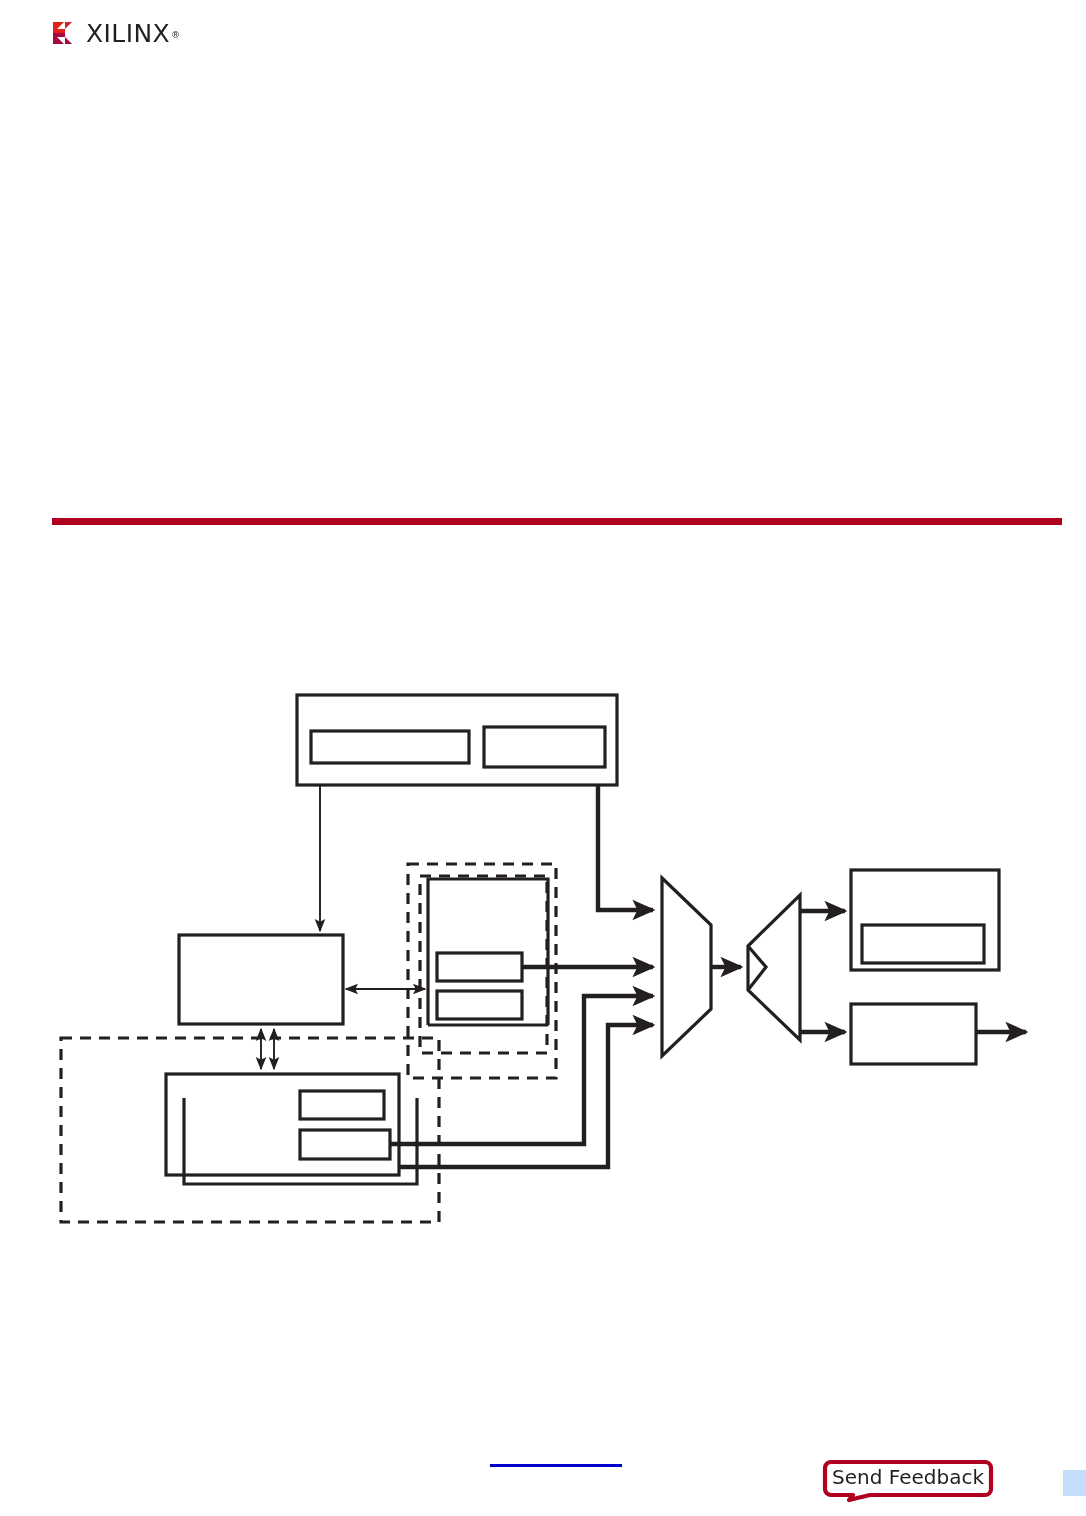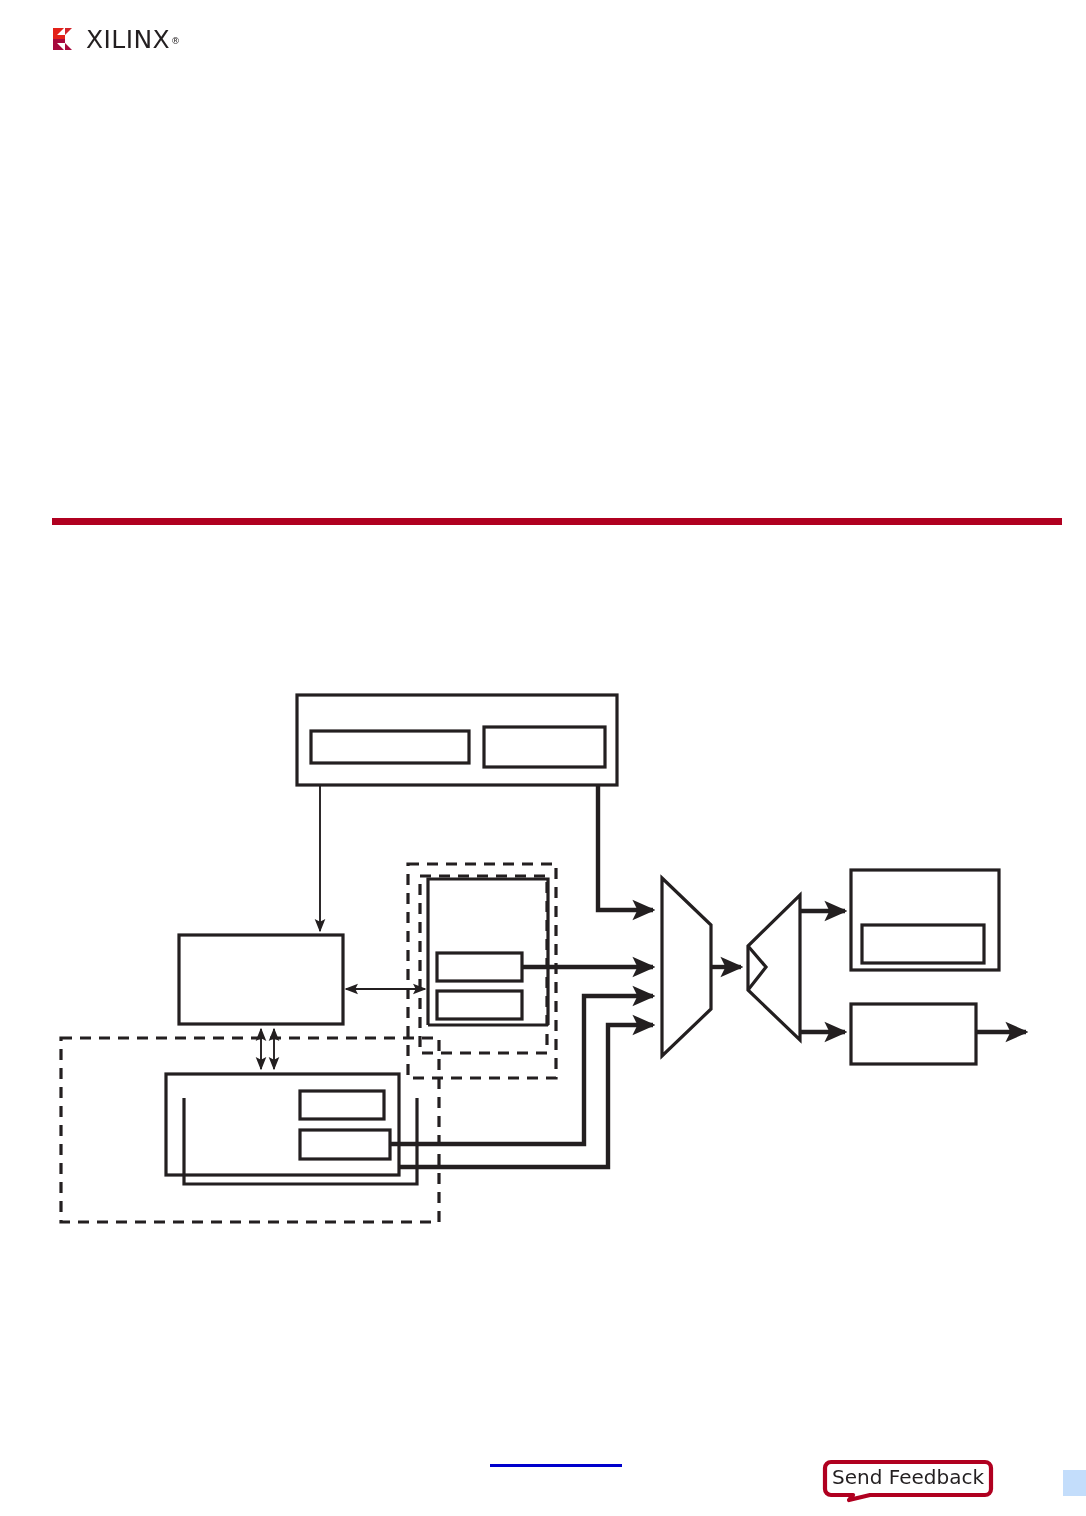--- a/index.html
+++ b/index.html
@@ -14,21 +14,21 @@
     height: 1516px;
     position: relative;
     font-family: "Liberation Sans", sans-serif;
     overflow: hidden;
   }
 
   
   #logo-area {
     position: absolute;
     left: 52px;
-    top: 22px;
+    top: 16px;
     width: 160px;
     height: 34px;
     display: flex;
     align-items: center;
     gap: 8px;
   }
   #logo-mark { width: 26px; height: 26px; display: block; }
   #logo-word {
     font-family: "DejaVu Sans", sans-serif;
     font-size: 25px;

